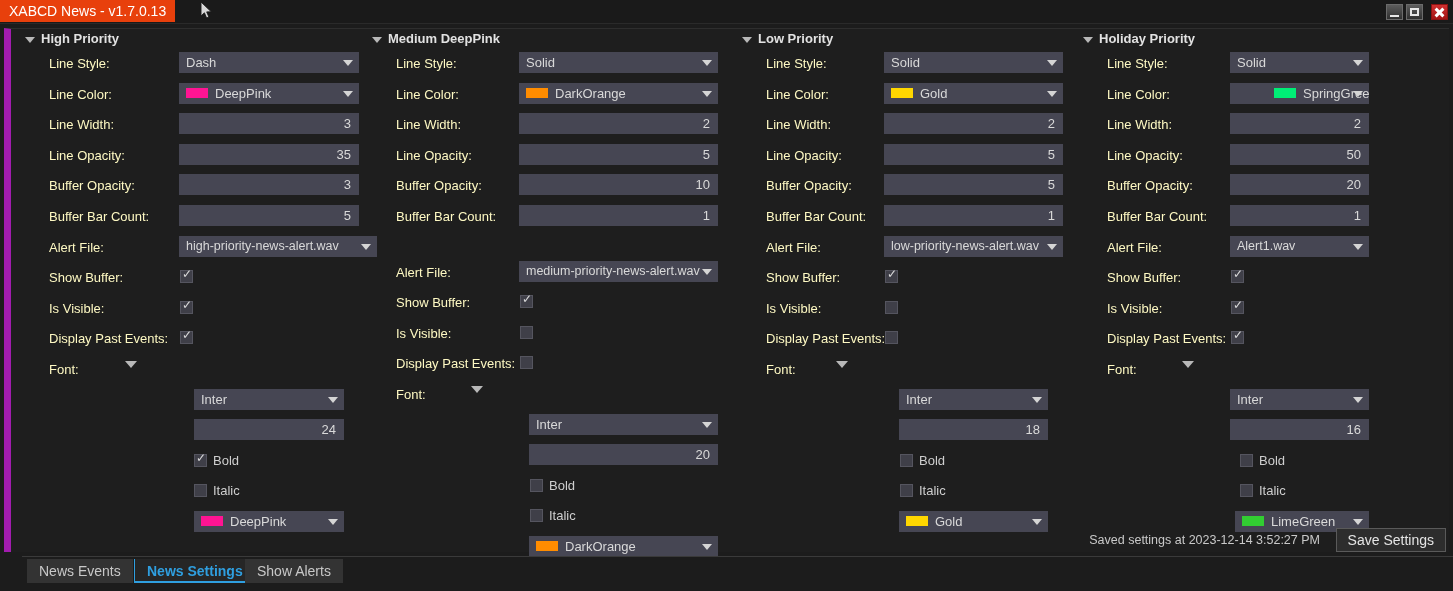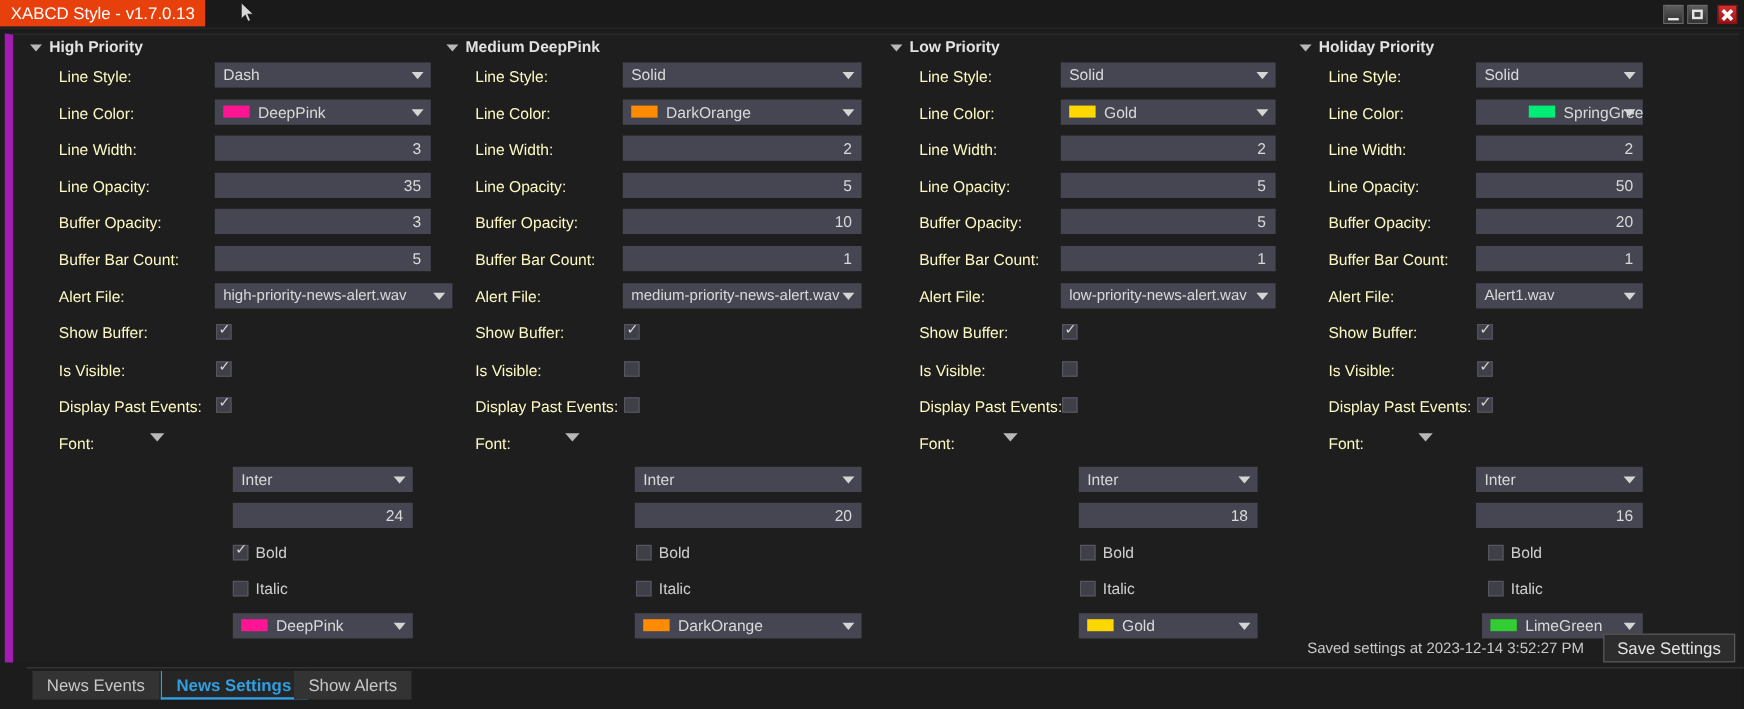--- a/index.html
+++ b/index.html
@@ -255,21 +255,21 @@
     font-weight: bold;
     border-bottom: 2px solid #2f9fe0;
     border-left: 1px solid #2f9fe0;
     border-right: 1px solid #2f9fe0;
   }
 </style>
 </head>
 <body>
 
 <div id="titlebar">
-  <div id="title-badge">XABCD Style - v1.7.0.13</div>
+  <div id="title-badge">XABCD News - v1.7.0.13</div>
 
   <svg id="cursor" viewBox="0 0 12 18">
     <path d="M0,0 L0,14 L3.4,10.8 L5.6,16 L7.9,15 L5.7,9.9 L10.3,9.8 Z" fill="#d8d8d8" stroke="#1a1a1a" stroke-width="0.9"></path>
   </svg>
 
   <div class="wbtn" id="btn-min">
       <i></i>
     </div>
   <div class="wbtn" id="btn-max">
       <i></i>
@@ -418,21 +418,21 @@
       <div class="field num" style="left:153px;width:199px;">10</div>
     </div>
 
     <div class="row">
       <span class="lbl">Buffer Bar Count:</span>
       <div class="field num" style="left:153px;width:199px;">1</div>
     </div>
 
     <div class="row">
       <span class="lbl">Alert File:</span>
-      <div class="field sel small-text" style="left:153px;width:199px;">
+      <div class="field sel small-text" style="left:153px;width:199px;margin-top:25px;">
         <span>medium-priority-news-alert.wav</span>
         <span class="chev"></span>
       </div>
     </div>
 
     <div class="row">
       <span class="lbl">Show Buffer:</span>
       <div class="cbox on" style="left:154px;"></div>
     </div>
 

